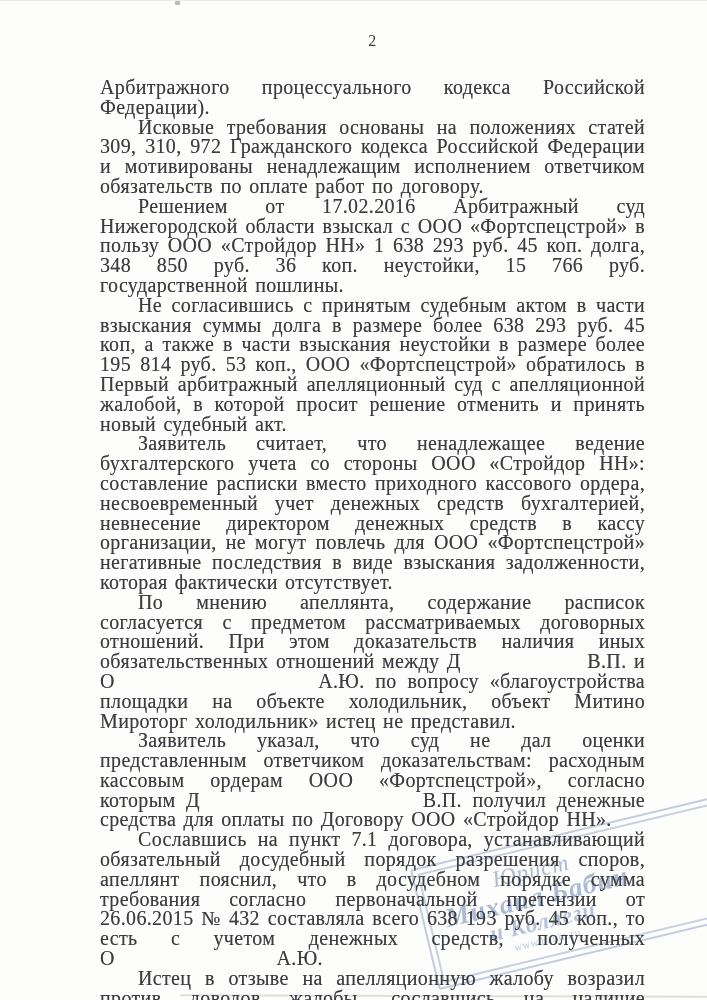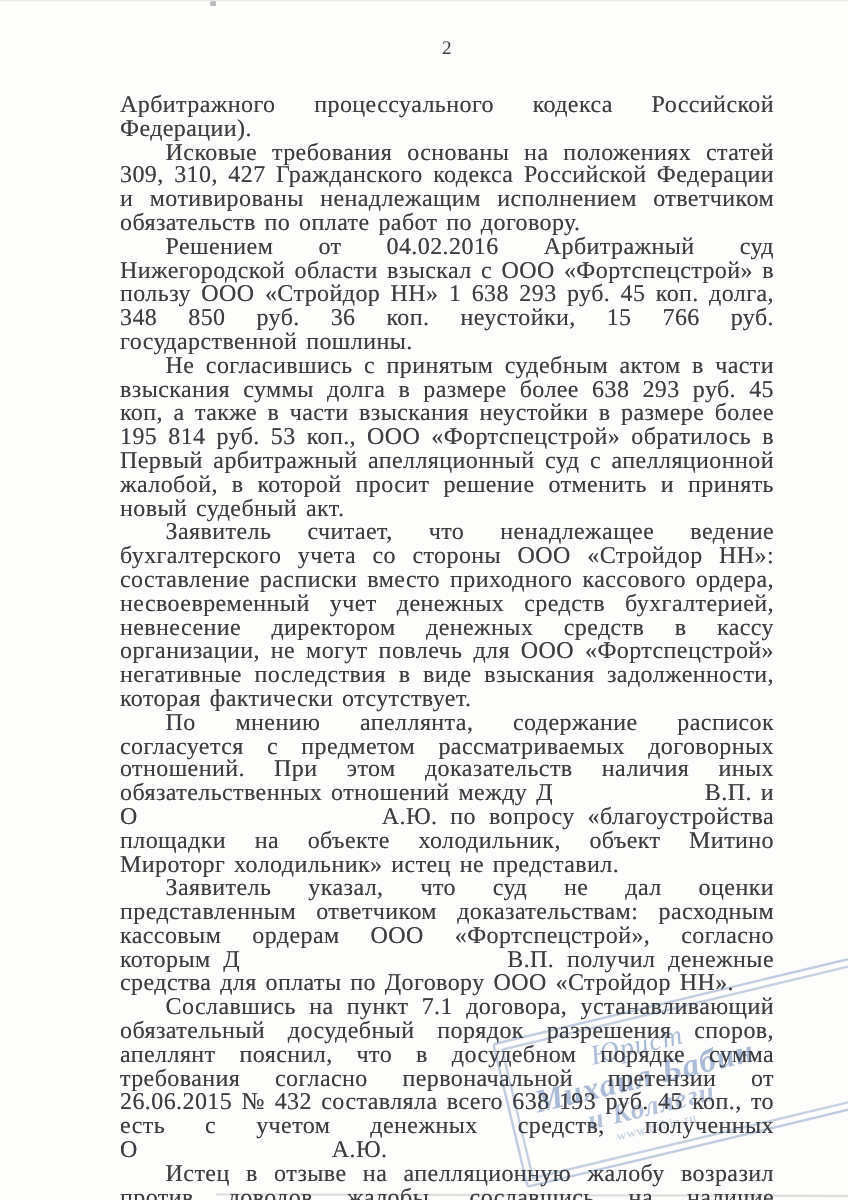--- a/index.html
+++ b/index.html
@@ -85,22 +85,22 @@
     <div class="stamp-inner">
       <div class="stamp-line1">Юрист</div>
       <div class="stamp-line2">Михаил Бабин</div>
       <div class="stamp-line3">и Коллеги</div>
       <div class="stamp-line4">www.babin.ru</div>
     </div>
   </div>
 
   <div class="body-text">
       <p class="para">Арбитражного процессуального кодекса Российской Федерации).</p>
-      <p class="para indent">Исковые требования основаны на положениях статей 309, 310, 427 Гражданского кодекса Российской Федерации и мотивированы ненадлежащим исполнением ответчиком обязательств по оплате работ по договору.</p>
-      <p class="para indent">Решением от 04.02.2016 Арбитражный суд Нижегородской области взыскал с ООО «Фортспецстрой» в пользу ООО «Стройдор НН» 1 638 293 руб. 45 коп. долга, 348 850 руб. 36 коп. неустойки, 15 766 руб. государственной пошлины.</p>
+      <p class="para indent">Исковые требования основаны на положениях статей 309, 310, 972 Гражданского кодекса Российской Федерации и мотивированы ненадлежащим исполнением ответчиком обязательств по оплате работ по договору.</p>
+      <p class="para indent">Решением от 17.02.2016 Арбитражный суд Нижегородской области взыскал с ООО «Фортспецстрой» в пользу ООО «Стройдор НН» 1 638 293 руб. 45 коп. долга, 348 850 руб. 36 коп. неустойки, 15 766 руб. государственной пошлины.</p>
       <p class="para indent">Не согласившись с принятым судебным актом в части взыскания суммы долга в размере более 638 293 руб. 45 коп, а также в части взыскания неустойки в размере более 195 814 руб. 53 коп., ООО «Фортспецстрой»  обратилось в Первый арбитражный апелляционный суд с апелляционной жалобой, в которой просит решение отменить и принять новый судебный акт.</p>
       <p class="para indent">Заявитель считает, что ненадлежащее ведение бухгалтерского учета со стороны ООО «Стройдор НН»: составление расписки вместо приходного кассового ордера, несвоевременный учет денежных средств бухгалтерией, невнесение директором денежных средств в кассу организации, не могут повлечь для ООО «Фортспецстрой» негативные последствия в виде взыскания задолженности, которая фактически отсутствует.</p>
       <p class="para indent">По мнению апеллянта,  содержание расписок согласуется с предметом рассматриваемых договорных отношений. При этом доказательств наличия иных обязательственных отношений между Д&nbsp;&nbsp;&nbsp;&nbsp;&nbsp;&nbsp;&nbsp;&nbsp;&nbsp;&nbsp;&nbsp;&nbsp;&nbsp;&nbsp;&nbsp;&nbsp; В.П. и О&nbsp;&nbsp;&nbsp;&nbsp;&nbsp;&nbsp;&nbsp;&nbsp;&nbsp;&nbsp;&nbsp;&nbsp;&nbsp;&nbsp;&nbsp;&nbsp;&nbsp;&nbsp; А.Ю. по вопросу «благоустройства площадки на объекте холодильник, объект Митино Мироторг холодильник» истец не представил.</p>
       <p class="para indent">Заявитель указал, что суд не дал оценки представленным ответчиком доказательствам: расходным кассовым ордерам ООО «Фортспецстрой», согласно которым Д&nbsp;&nbsp;&nbsp;&nbsp;&nbsp;&nbsp;&nbsp;&nbsp;&nbsp;&nbsp;&nbsp;&nbsp;&nbsp;&nbsp;&nbsp;&nbsp;&nbsp;&nbsp;&nbsp;&nbsp; В.П. получил денежные средства для оплаты по Договору ООО «Стройдор НН».</p>
       <p class="para indent">Сославшись на пункт 7.1 договора, устанавливающий обязательный досудебный порядок разрешения споров, апеллянт пояснил, что в досудебном порядке сумма требования согласно первоначальной претензии от 26.06.2015 № 432  составляла всего 638 193 руб. 45 коп., то есть с учетом денежных средств, полученных О&nbsp;&nbsp;&nbsp;&nbsp;&nbsp;&nbsp;&nbsp;&nbsp;&nbsp;&nbsp;&nbsp;&nbsp;&nbsp;&nbsp;&nbsp;&nbsp;&nbsp;&nbsp;&nbsp;&nbsp;&nbsp; А.Ю.</p>
       <p class="para indent">Истец в отзыве на апелляционную жалобу возразил против доводов жалобы, сославшись на наличие самостоятельных денежных правоотношений между Д&nbsp;&nbsp;&nbsp;&nbsp;&nbsp;&nbsp;&nbsp;&nbsp;&nbsp;&nbsp;&nbsp;&nbsp;&nbsp;&nbsp;&nbsp;&nbsp;&nbsp;&nbsp;&nbsp;&nbsp;&nbsp;&nbsp; В.П. и О&nbsp;&nbsp;&nbsp;&nbsp;&nbsp;&nbsp;&nbsp;&nbsp;&nbsp;&nbsp;&nbsp;&nbsp;&nbsp;&nbsp;&nbsp;&nbsp;&nbsp;&nbsp;&nbsp;&nbsp; А.Ю., которые и оформлены имеющимися в деле расписками.</p>
       <p class="para indent">Согласно части 5 статьи 468 Арбитражного процессуального кодекса Российской Федерации в случае, если в порядке апелляционного производства обжалуется только часть решения, арбитражный суд апелляционной инстанции проверяет законность и обоснованность решения</p>
     </div>
 
   <div class="scan-line-bottom"></div>

